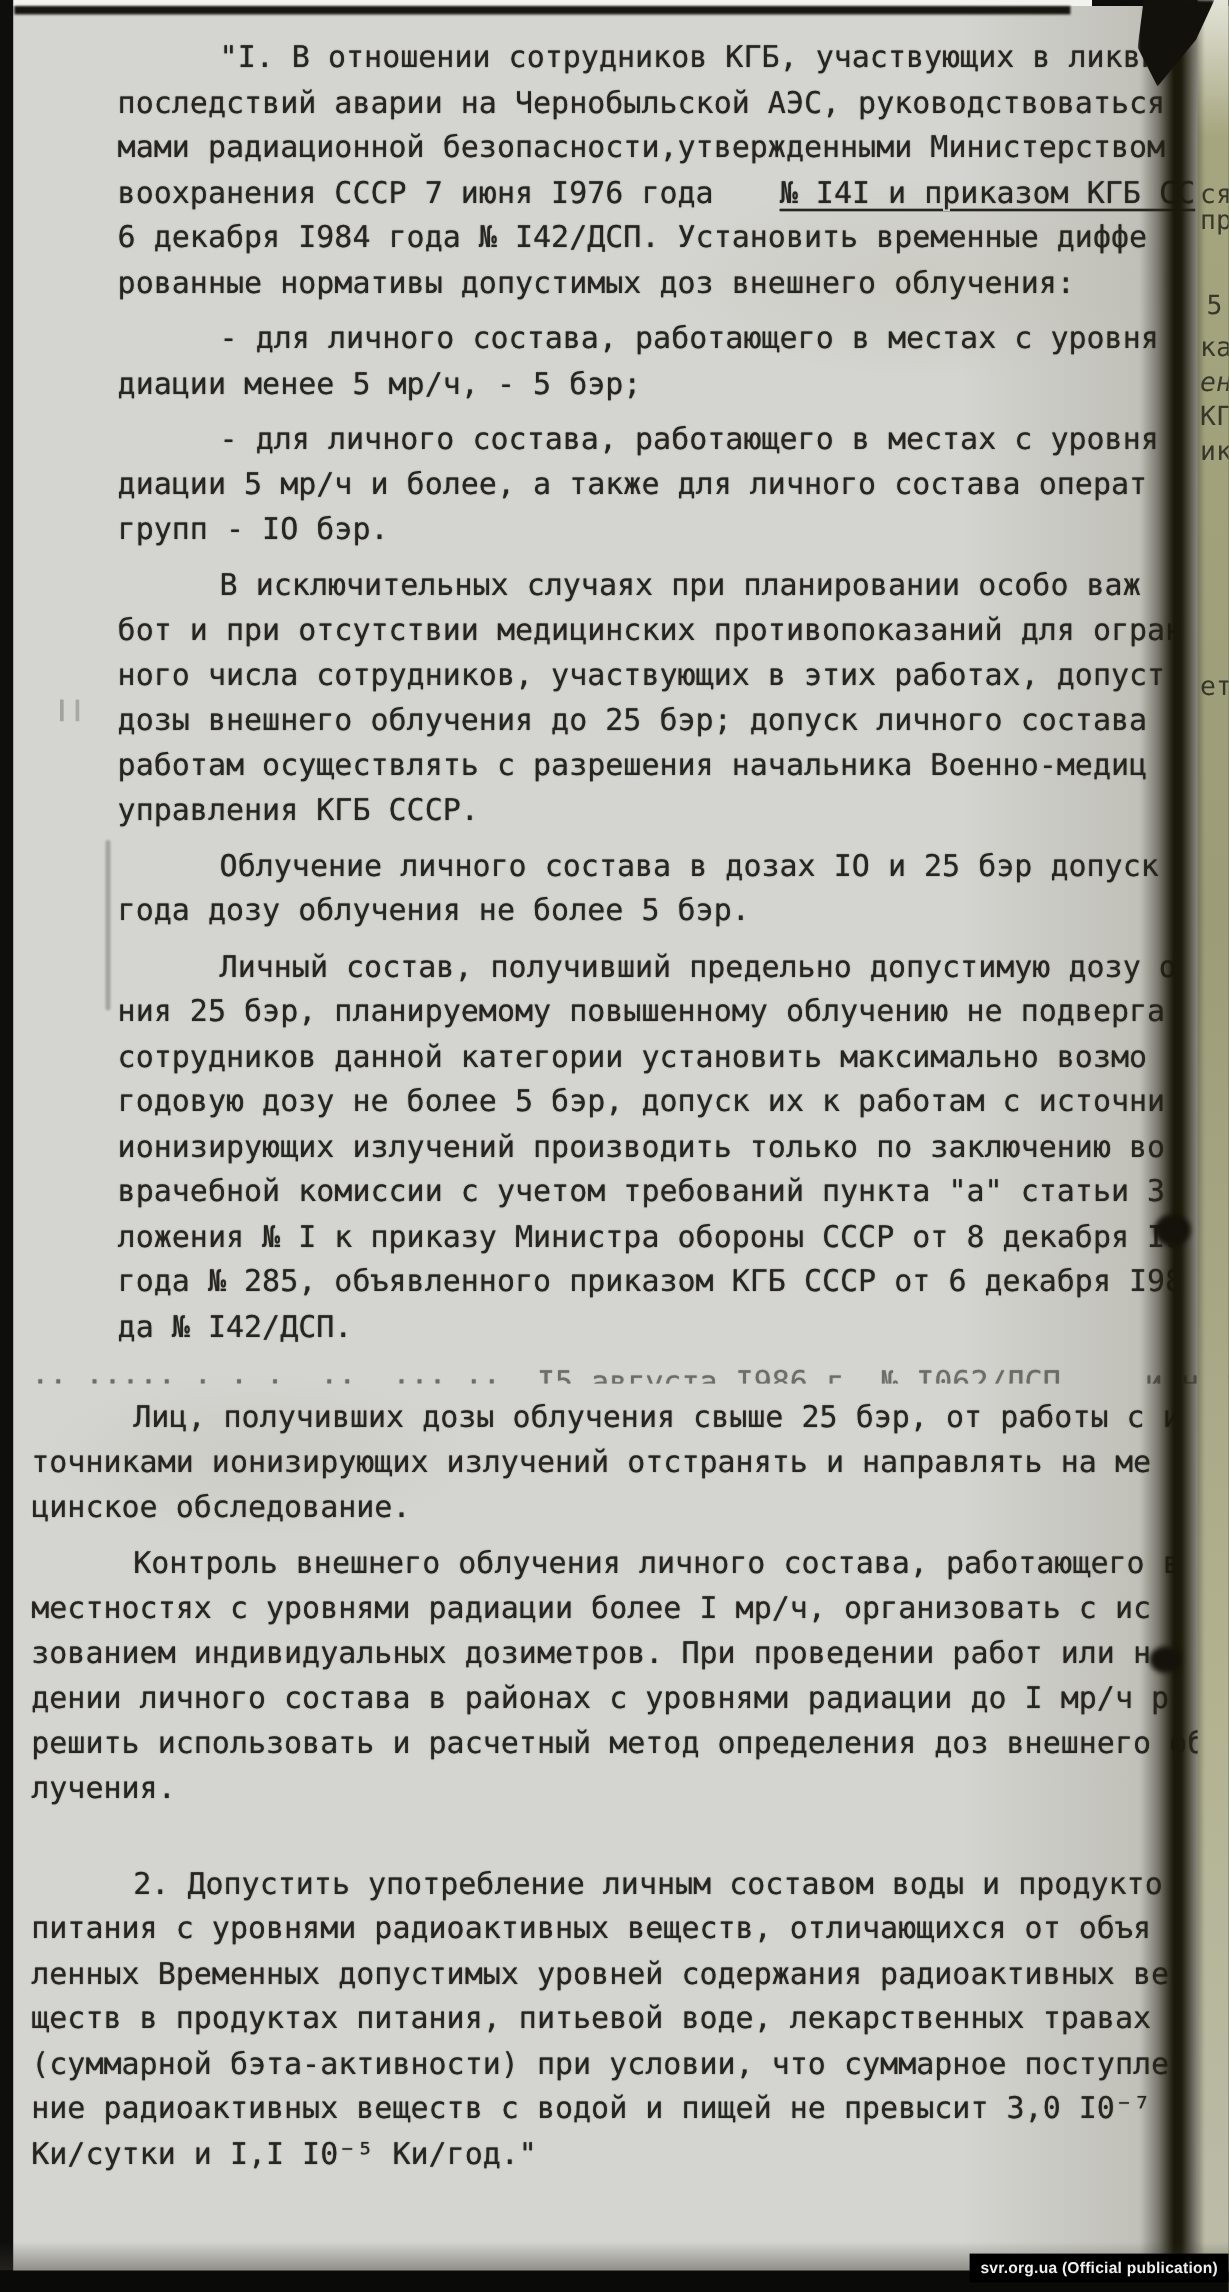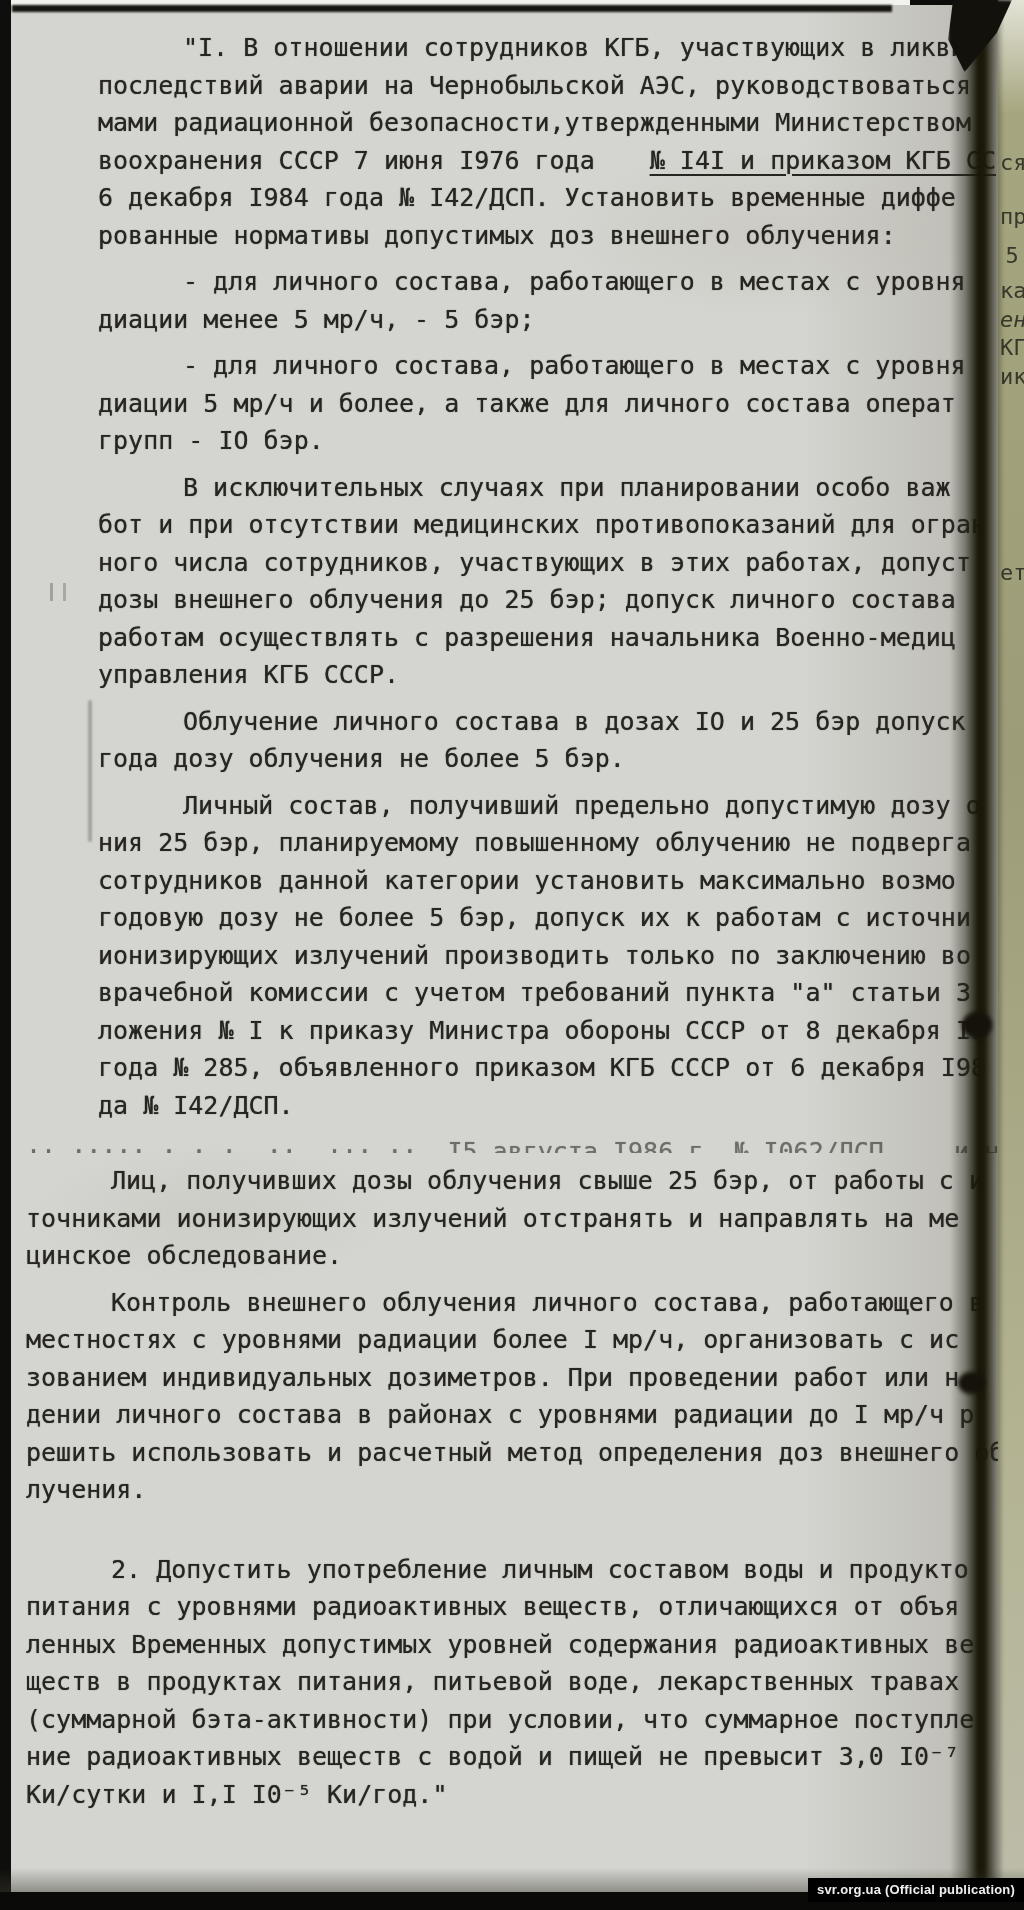--- a/index.html
+++ b/index.html
@@ -140,20 +140,20 @@
   <div class="binding-shadow"></div>
   <div class="top-wedge"></div>
   <div class="ink-blob blob1"></div>
   <div class="ink-blob blob2"></div>
 
   <div class="bottom-shadow"></div>
   <div class="bottom-edge"></div>
 
   <div class="watermark">svr.org.ua (Official publication)</div>
 <div class="edge-fragment" style="top: 150px;">ся</div>
-    <div class="edge-fragment" style="top: 204px;">пр</div>
+    <div class="edge-fragment" style="top: 172px;">пр</div>
     <div class="edge-fragment" style="top: 243px;">5</div>
     <div class="edge-fragment" style="top: 278px;">кап</div>
     <div class="edge-fragment" style="top: 307px; font-style: italic;">ен</div>
     <div class="edge-fragment" style="top: 335px;">КГБ</div>
     <div class="edge-fragment" style="top: 364px;">ик</div>
     <div class="edge-fragment" style="top: 560px;">ет</div>
   </div>
 
 </body></html>

